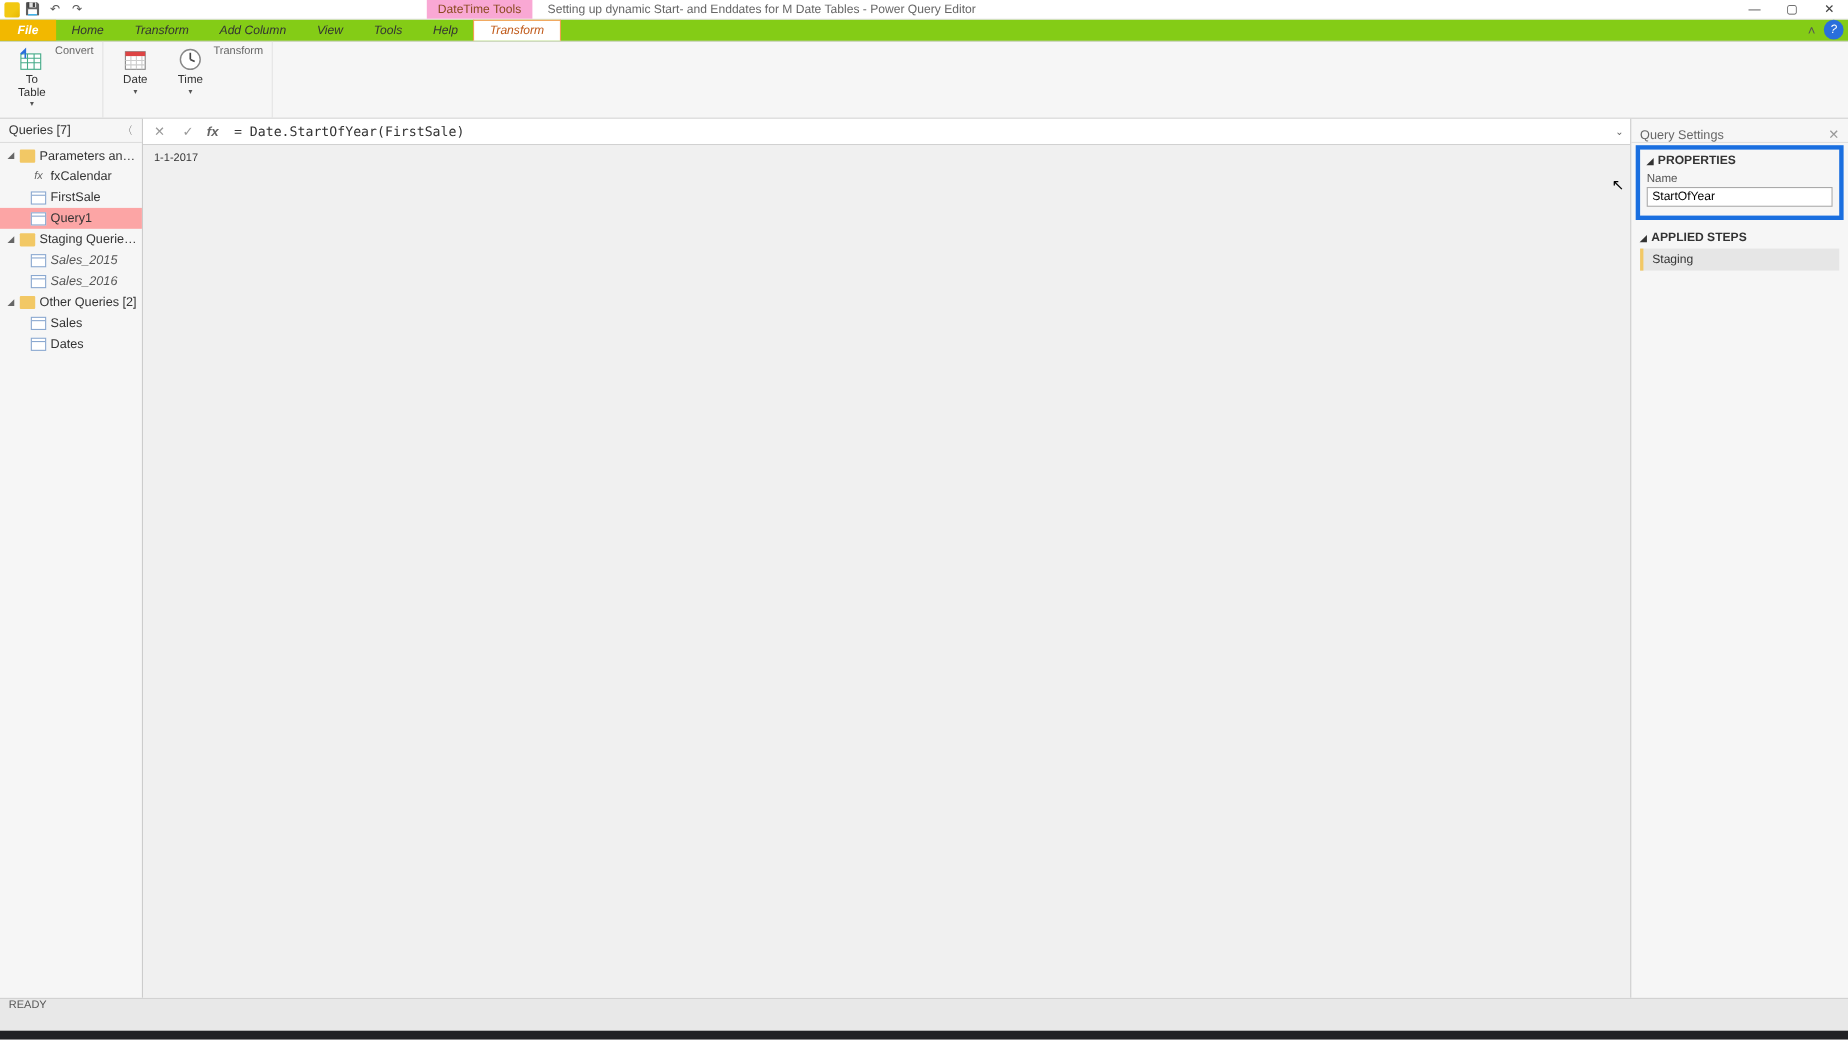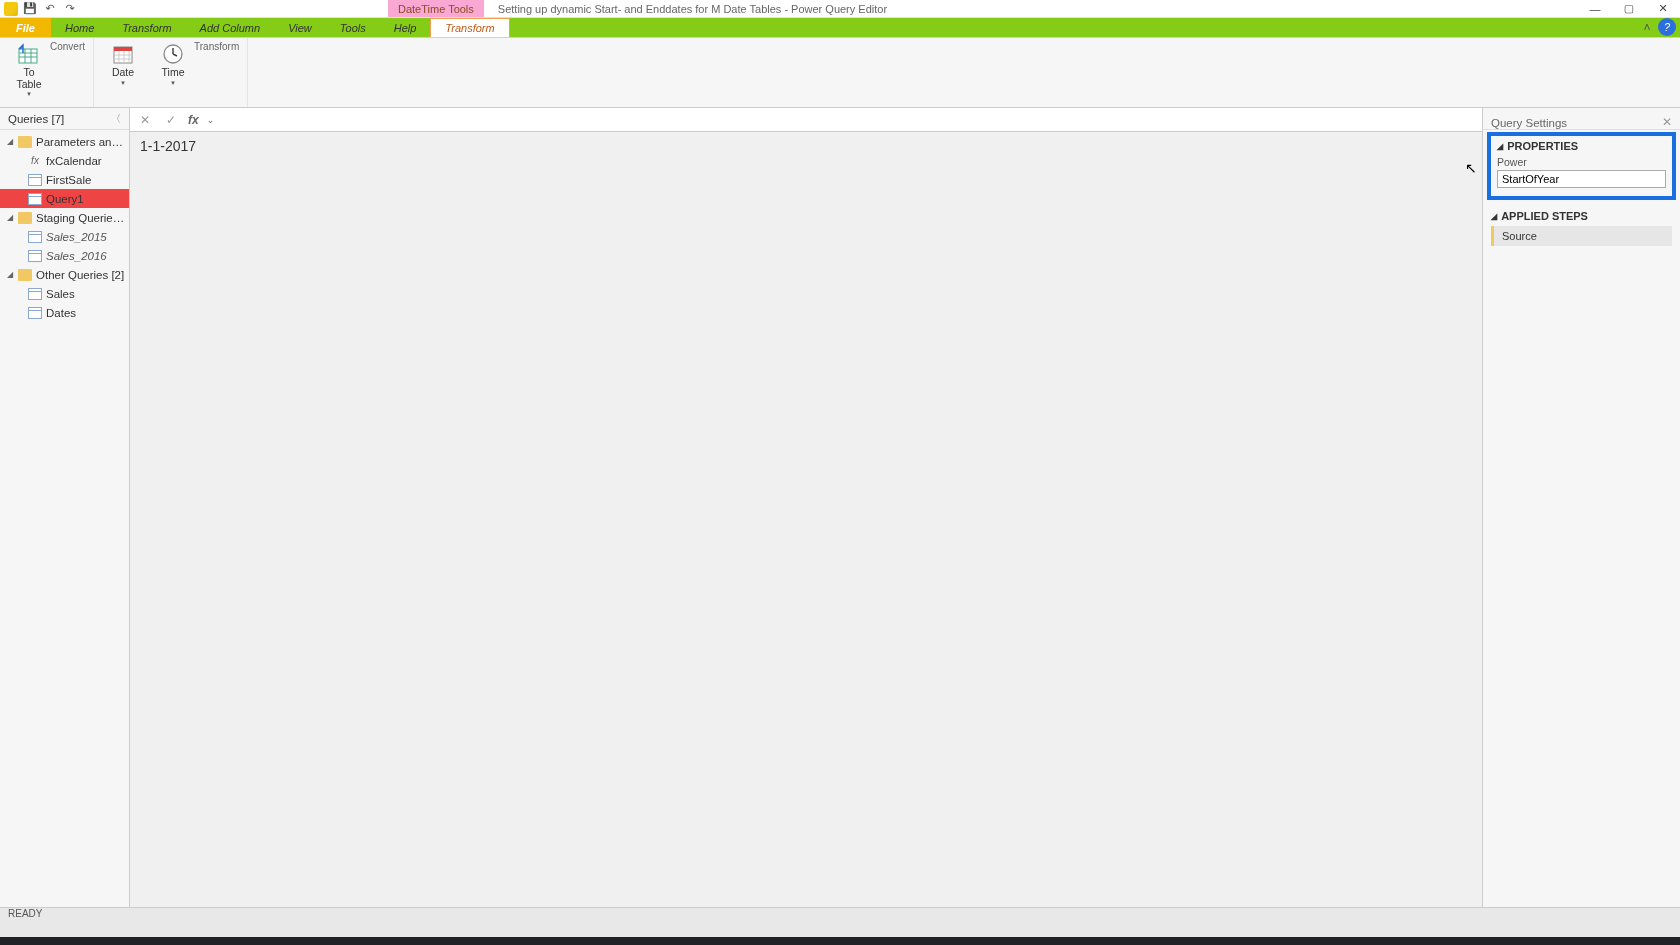--- a/index.html
+++ b/index.html
@@ -38,37 +38,37 @@
     .main { display: flex; height: calc(945px - 18px - 20px - 70px - 16px - 22px); }
 
     
     .queries-pane { width: 130px; background: #f6f6f6; border-right: 1px solid #ccc; }
     .queries-header { height: 22px; display: flex; align-items: center; padding: 0 8px; border-bottom: 1px solid #ddd; font-size: 11.5px; color: #333; }
     .queries-header .chev { margin-left: auto; color: #666; cursor: pointer; font-size: 10px; }
     .queries-tree { padding: 2px 0; }
     .tree-item { display: flex; align-items: center; height: 19px; padding-left: 6px; gap: 4px; font-size: 11.5px; color: #333; cursor: pointer; white-space: nowrap; overflow: hidden; }
     .tree-item.group { font-size: 11.5px; }
     .tree-item.child { padding-left: 28px; }
-    .tree-item.selected { background: #ef4444; }
+    .tree-item.selected { background: #fca5a5; }
     .tree-item .toggle { width: 8px; font-size: 8px; color: #666; flex-shrink: 0; text-align: center; }
     .tree-item .folder-icon { width: 14px; height: 12px; background: #f2c865; border-radius: 1px; flex-shrink: 0; }
     .tree-item .fx-icon { width: 14px; font-style: italic; color: #666; font-size: 10px; flex-shrink: 0; text-align: center; }
     .tree-item .table-icon { width: 14px; height: 12px; border: 1px solid #8aa8d0; background: #fff; flex-shrink: 0; position: relative; }
     .tree-item .table-icon::before { content: ""; position: absolute; top: 2px; left: 0; right: 0; height: 1px; background: #8aa8d0; }
     .tree-item .label { overflow: hidden; text-overflow: ellipsis; }
     .tree-item.italic .label { font-style: italic; color: #555; }
 
     
     .center { flex: 1; display: flex; flex-direction: column; background: #f0f0f0; }
     .formula-bar { height: 24px; background: #fff; border-bottom: 1px solid #ccc; display: flex; align-items: center; padding: 0 6px; gap: 8px; }
     .formula-bar .fb-btn { width: 18px; height: 18px; display: flex; align-items: center; justify-content: center; color: #999; cursor: pointer; font-size: 12px; }
     .formula-bar .fx { font-style: italic; font-weight: bold; color: #666; font-size: 12px; }
     .formula-bar .formula-input { flex: 1; border: none; outline: none; font-size: 12px; color: #333; font-family: Consolas, monospace; padding-left: 6px; }
     .formula-bar .expand { color: #666; font-size: 9px; cursor: pointer; }
-    .preview { flex: 1; background: #f0f0f0; padding: 6px 10px; font-size: 14px; color: #333; }
+    .preview { flex: 1; background: #f0f0f0; padding: 6px 10px; font-size: 10px; color: #333; }
 
     
     .settings-pane { width: 198px; background: #f6f6f6; border-left: 1px solid #ccc; position: relative; }
     .settings-header { height: 22px; display: flex; align-items: flex-end; padding: 0 8px; font-size: 11.5px; color: #666; border-bottom: 1px solid #e0e0e0; }
     .settings-header .close { margin-left: auto; color: #999; cursor: pointer; font-size: 12px; }
     .properties-block { border: 4px solid #1a6fe0; margin: 2px 4px; padding: 4px 6px 8px; background: #f6f6f6; }
     .section-title { font-size: 11px; font-weight: bold; color: #333; display: flex; align-items: center; gap: 4px; }
     .section-title .tri { font-size: 8px; color: #333; }
     .name-label { font-size: 10.5px; color: #555; margin-top: 4px; }
     .name-input { width: 100%; height: 18px; border: 1px solid #aaa; padding: 0 4px; font-size: 11px; margin-top: 2px; }
@@ -223,45 +223,46 @@
           <span class="label">Dates</span>
         </div>
       </div>
   </div>
 
   <div class="center">
     <div class="formula-bar">
       <div class="fb-btn">✕</div>
       <div class="fb-btn">✓</div>
       <div class="fx">fx</div>
+      <input class="formula-input" value="= Date.StartOfYear(FirstSale)" style="">
       <div class="expand">⌄</div>
     </div>
     <div class="preview">1-1-2017</div>
   </div>
 
   <div class="settings-pane">
     <div class="settings-header">
       <span>Query Settings</span>
       <span class="close">✕</span>
     </div>
     <div class="properties-block">
       <div class="section-title">
         <span class="tri">◢</span>
         <span>PROPERTIES</span>
       </div>
-      <div class="name-label">Power</div>
+      <div class="name-label">Name</div>
       <input class="name-input" value="StartOfYear" style="">
     </div>
     <div class="applied-steps">
       <div class="section-title">
         <span class="tri">◢</span>
         <span>APPLIED STEPS</span>
       </div>
       <div id="steps-list">
-          <div class="step-item">Source</div>
+          <div class="step-item">Staging</div>
         </div>
     </div>
     <div class="cursor-overlay" style="left:-18px; top:52px; position:absolute;">↖</div>
   </div>
 </div>
 
 <div class="status-bar">
   <span>READY</span>
 </div>
 

